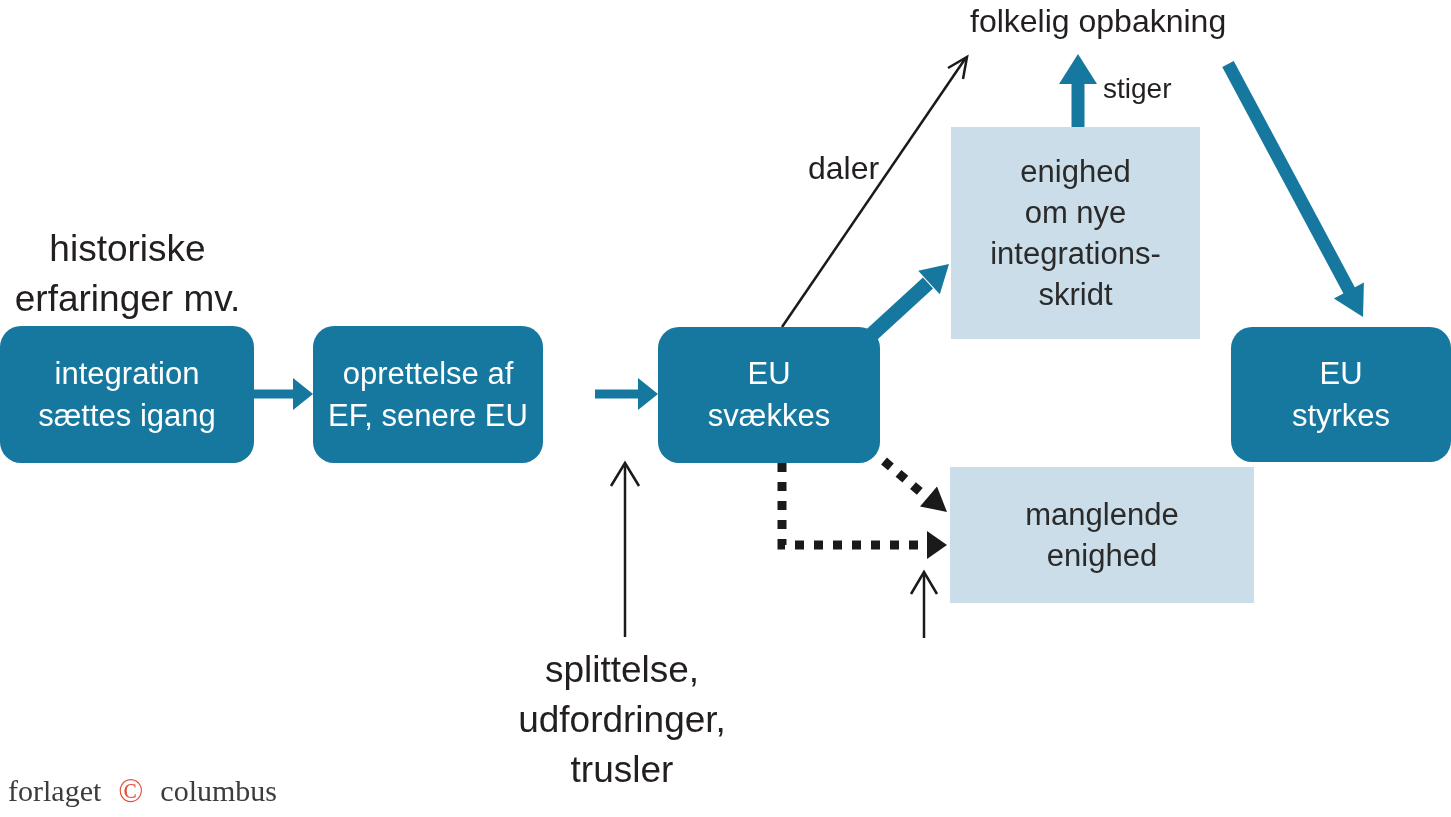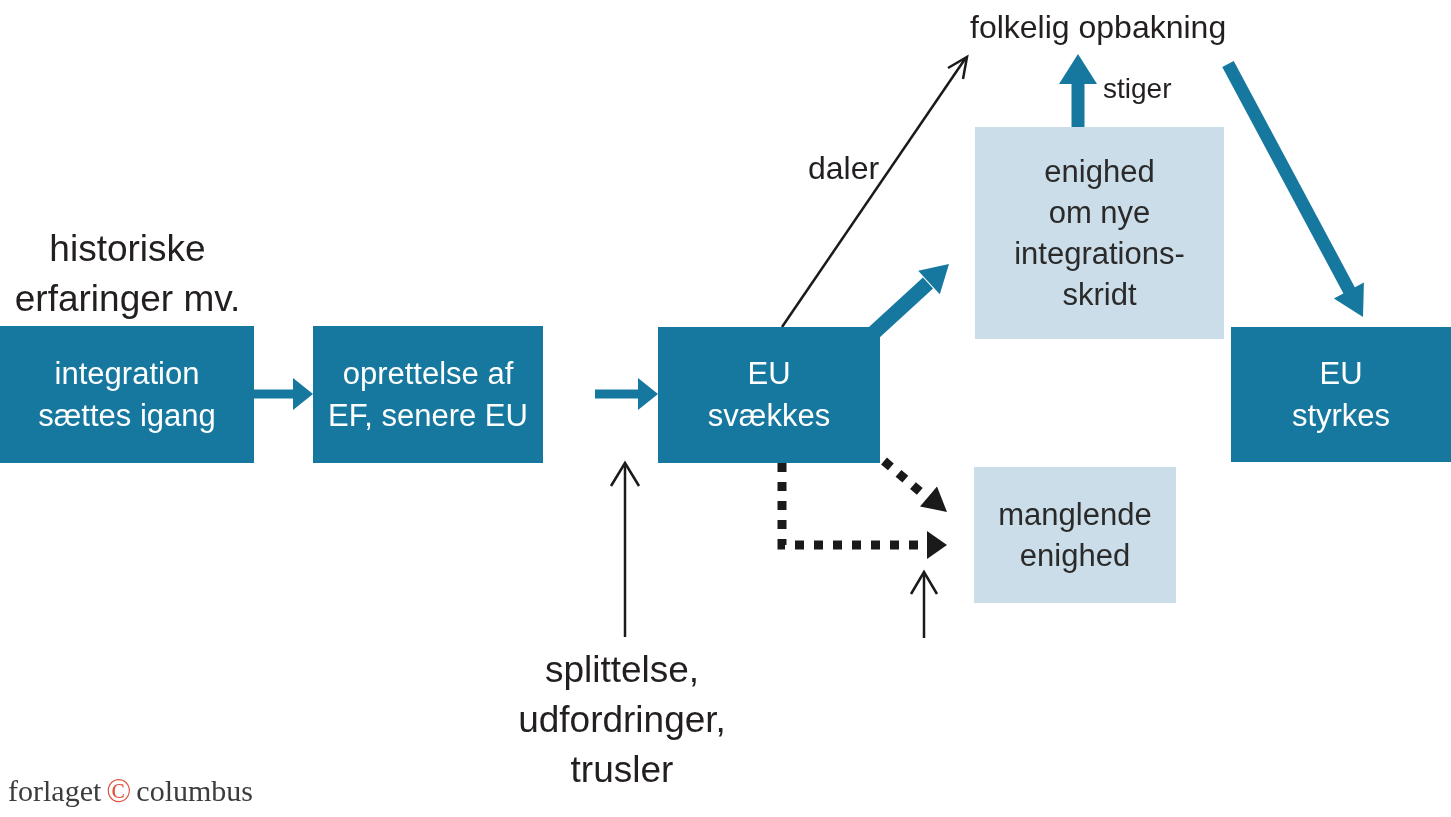--- a/index.html
+++ b/index.html
@@ -11,35 +11,35 @@
     color:#231f20;
     overflow:hidden;
   }
   .box{
     position:absolute;
     display:flex;align-items:center;justify-content:center;
     text-align:center;
     white-space:pre-line;
     font-size:31px;line-height:1.35;
   }
-  .box.teal{background:#16789E;color:#ffffff;}
-  .box.light{background:#CBDDE8;color:#2a2a2a;line-height:1.33;margin-left:24px;}
+  .box.teal{background:#16789E;color:#ffffff;border-radius:21px;}
+  .box.light{background:#CBDDE8;color:#2a2a2a;line-height:1.33;}
   .lbl{
     position:absolute;
     white-space:pre-line;
     text-align:center;
     font-size:37px;line-height:1.35;
     color:#231f20;
   }
   #arrow-layer{position:absolute;left:0;top:0;width:1451px;height:817px;pointer-events:none;}
   #logo{
     position:absolute;left:8px;top:774px;
     font-family:"Liberation Serif","DejaVu Serif",serif;
     font-size:30px;color:#3c3c3c;
-    display:flex;align-items:center;gap:5px;
+    display:flex;align-items:center;gap:17px;
   }
   #logo .copy{color:#E0503C;font-size:33px;line-height:1;}
 </style>
 </head>
 <body>
 
 <div id="canvas">
 
   <svg id="arrow-layer" viewBox="0 0 1451 817">
 
@@ -90,21 +90,21 @@
 
     <g>
       <line x1="884" y1="461" x2="924" y2="495" stroke="#1a1a1a" stroke-width="9" stroke-dasharray="9 10"></line>
       <polygon points="947,512 920,506.4 937,486.6" fill="#1a1a1a"></polygon>
     </g>
   </svg>
 
   <div class="lbl" style="left:0px;top:224px;width:255px;">historiske
 erfaringer mv.</div>
 
-  <div class="lbl" style="left:900px;top:6px;width:440px;font-size:32px;text-align:left;padding-left:70px;box-sizing:border-box;">folkelig opbakning</div>
+  <div class="lbl" style="left:900px;top:0;width:440px;font-size:32px;text-align:left;padding-left:70px;box-sizing:border-box;">folkelig opbakning</div>
 
   <div class="lbl" style="left:1103px;top:70px;font-size:28px;">stiger</div>
 
   <div class="lbl" style="left:808px;top:147px;font-size:32px;">daler</div>
 
   <div class="lbl" style="left:492px;top:645px;width:260px;">splittelse,
 udfordringer,
 trusler</div>
 
 
@@ -118,21 +118,21 @@
 svækkes</div>
 
   <div class="box teal" style="left:1231px;top:327px;width:220px;height:135px;">EU
 styrkes</div>
 
   <div class="box light" style="left:951px;top:127px;width:249px;height:212px;">enighed
 om nye
 integrations-
 skridt</div>
 
-  <div class="box light" style="left:950px;top:467px;width:202px;height:136px;">manglende
+  <div class="box light" style="left:950px;top:467px;width:304px;height:136px;">manglende
 enighed</div>
 
   <div id="logo">
     <span>forlaget</span>
     <span class="copy">©</span>
     <span>columbus</span>
   </div>
 
 </div>
 

